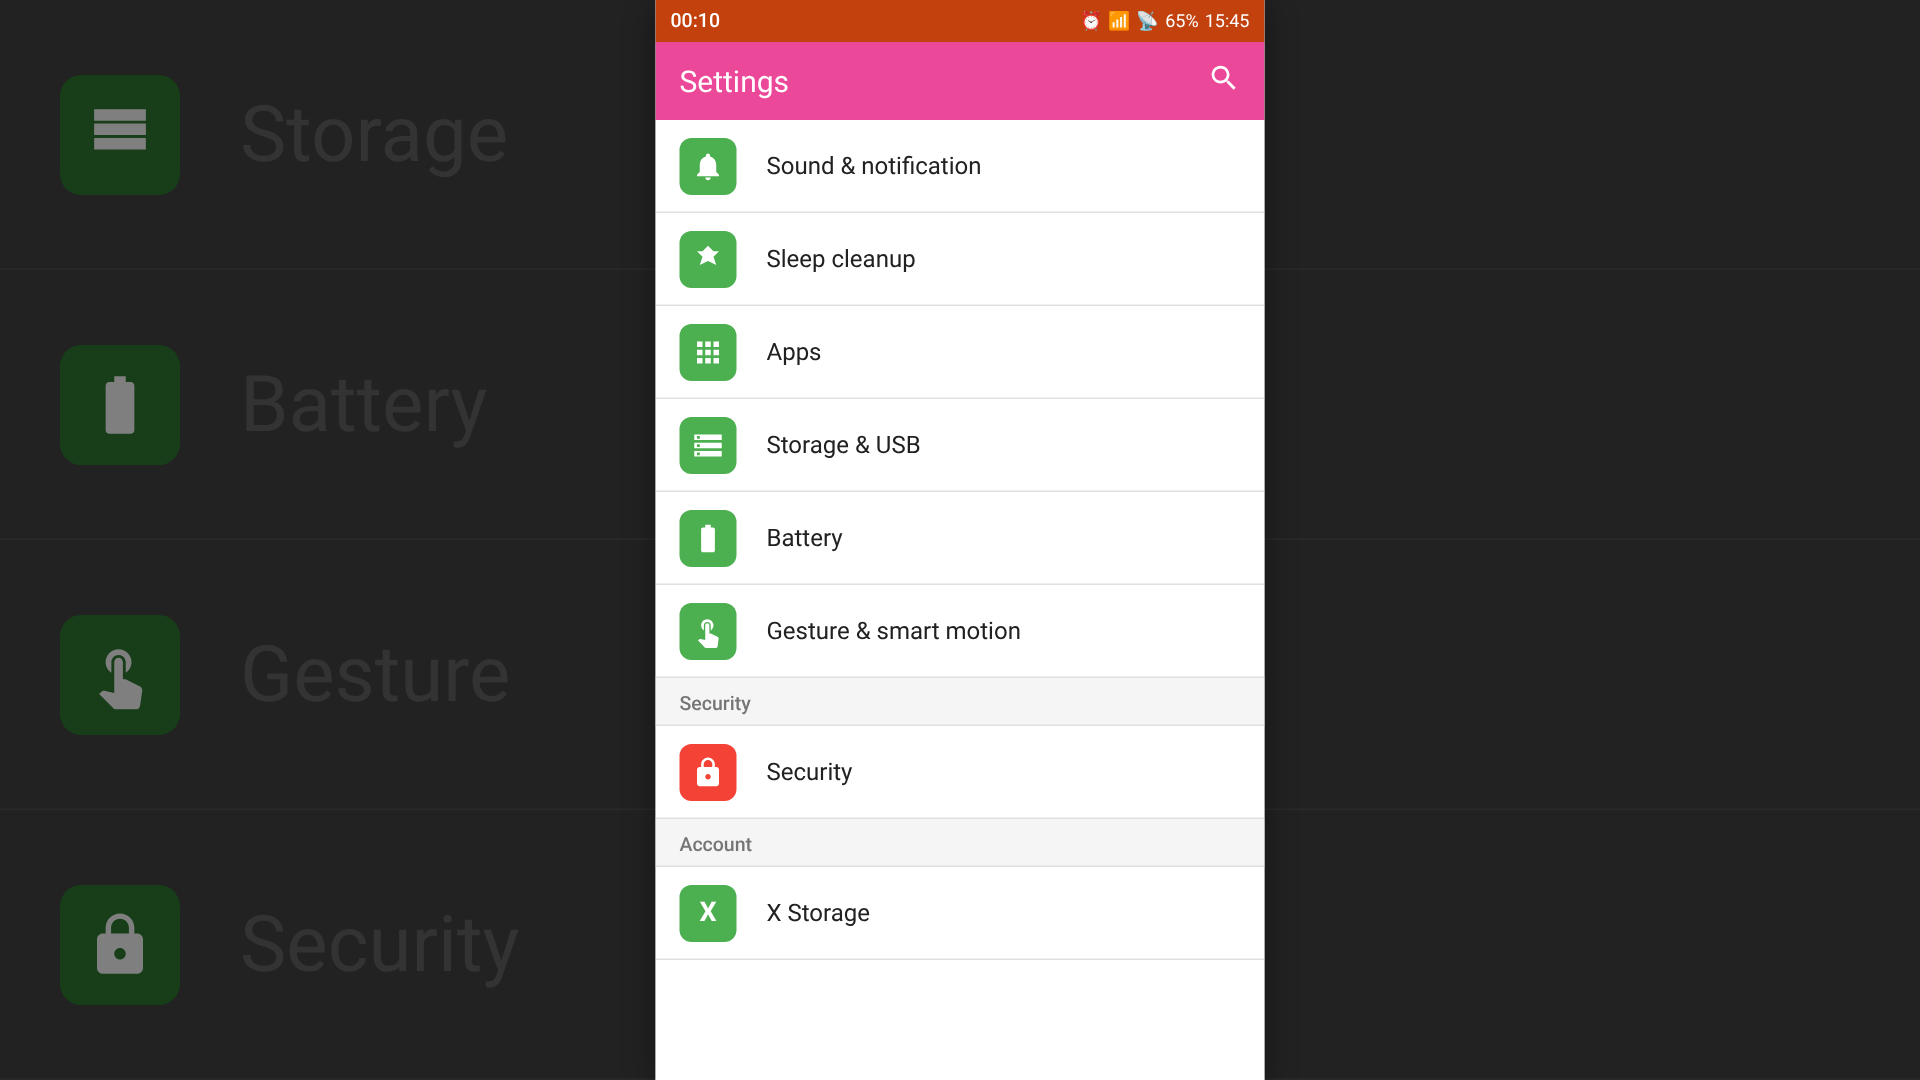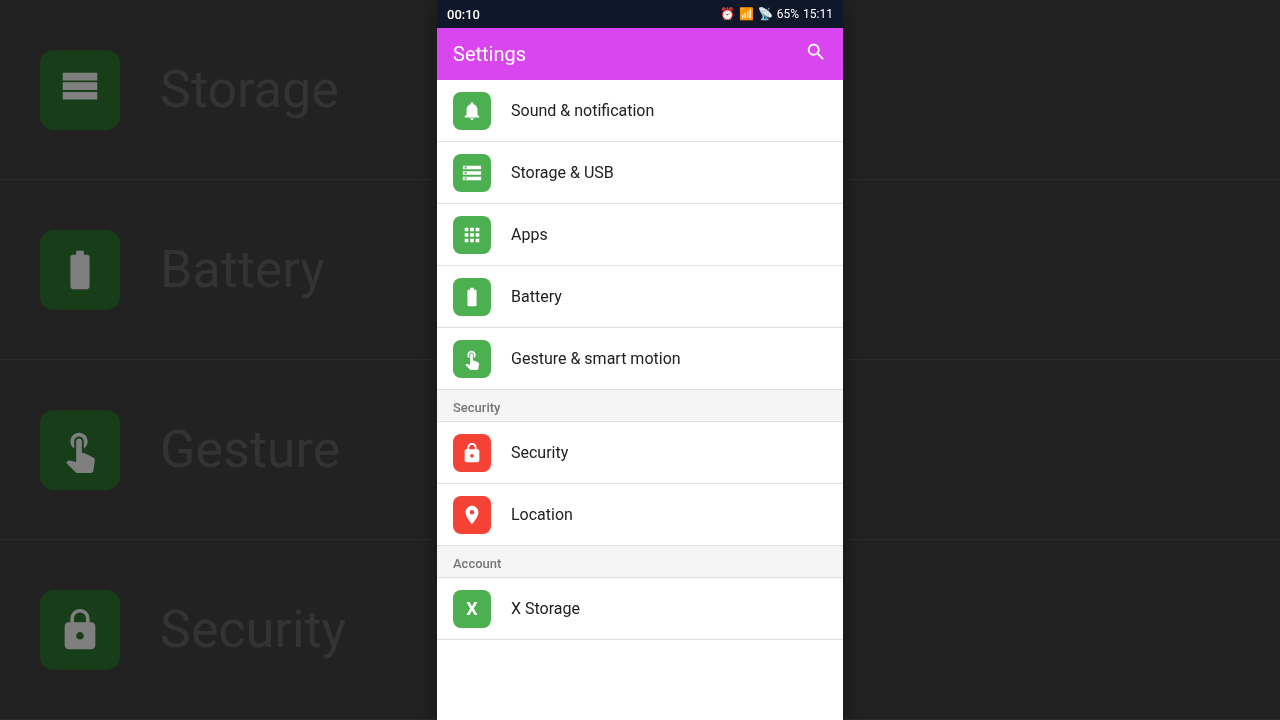--- a/index.html
+++ b/index.html
@@ -67,21 +67,21 @@
       height: 720px;
       background: #fff;
       display: flex;
       flex-direction: column;
       box-shadow: 0 4px 20px rgba(0,0,0,0.4);
       overflow: hidden;
     }
 
     
     .status-bar {
-      background: #0f172a;
+      background: #c2410c;
       height: 28px;
       display: flex;
       align-items: center;
       justify-content: space-between;
       padding: 12px 10px;
       flex-shrink: 0;
     }
 
     .status-time-left {
       color: white;
@@ -92,21 +92,21 @@
     .status-icons {
       display: flex;
       align-items: center;
       gap: 4px;
       color: white;
       font-size: 12px;
     }
 
     
     .settings-header {
-      background: #d946ef;
+      background: #ec4899;
       height: 52px;
       display: flex;
       align-items: center;
       justify-content: space-between;
       padding: 0 16px;
       flex-shrink: 0;
     }
 
     .settings-title {
       color: white;
@@ -225,21 +225,21 @@
 
 <div class="settings-panel">
 
   <div class="status-bar">
     <span class="status-time-left">00:10</span>
     <div class="status-icons">
       <span>⏰</span>
       <span>📶</span>
       <span>📡</span>
       <span>65%</span>
-      <span>15:11</span>
+      <span>15:45</span>
     </div>
   </div>
 
   <div class="settings-header">
     <span class="settings-title">Settings</span>
     <span class="search-icon-btn">
       <svg width="22" height="22" viewBox="0 0 24 24" fill="white">
           <path d="M15.5 14h-.79l-.28-.27C15.41 12.59 16 11.11 16 9.5 16 5.91 13.09 3 9.5 3S3 5.91 3 9.5 5.91 16 9.5 16c1.61 0 3.09-.59 4.23-1.57l.27.28v.79l5 4.99L20.49 19l-4.99-5zm-6 0C7.01 14 5 11.99 5 9.5S7.01 5 9.5 5 14 7.01 14 9.5 11.99 14 9.5 14z"></path>
         </svg>
     </span>
@@ -249,37 +249,45 @@
 
     <div class="menu-item">
       <div class="menu-icon icon-green">
         <svg class="icon-svg" viewBox="0 0 24 24">
             <path d="M12 22c1.1 0 2-.9 2-2h-4c0 1.1.9 2 2 2zm6-6v-5c0-3.07-1.64-5.64-4.5-6.32V4c0-.83-.67-1.5-1.5-1.5s-1.5.67-1.5 1.5v.68C7.63 5.36 6 7.92 6 11v5l-2 2v1h16v-1l-2-2z"></path>
           </svg>
       </div>
       <span class="menu-label">Sound &amp; notification</span>
     </div>
 
+    <div class="menu-item">
+      <div class="menu-icon icon-green">
+        <svg class="icon-svg" viewBox="0 0 24 24">
+            <path d="M12 2L8 6H4l4 4-2 6 6-3 6 3-2-6 4-4h-4z"></path>
+          </svg>
+      </div>
+      <span class="menu-label">Sleep cleanup</span>
+    </div>
+
+    <div class="menu-item">
+      <div class="menu-icon icon-green">
+        <svg class="icon-svg" viewBox="0 0 24 24">
+            <path d="M4 8h4V4H4v4zm6 12h4v-4h-4v4zm-6 0h4v-4H4v4zm0-6h4v-4H4v4zm6 0h4v-4h-4v4zm6-10v4h4V4h-4zm-6 4h4V4h-4v4zm6 6h4v-4h-4v4zm0 6h4v-4h-4v4z"></path>
+          </svg>
+      </div>
+      <span class="menu-label">Apps</span>
+    </div>
 
     <div class="menu-item">
       <div class="menu-icon icon-green">
         <svg class="icon-svg" viewBox="0 0 24 24">
             <path d="M2 20h20v-4H2v4zm2-3h2v2H4v-2zM2 4v4h20V4H2zm4 3H4V5h2v2zm-4 7h20v-4H2v4zm2-3h2v2H4v-2z"></path>
           </svg>
       </div>
       <span class="menu-label">Storage &amp; USB</span>
-    </div>
-
-    <div class="menu-item">
-      <div class="menu-icon icon-green">
-        <svg class="icon-svg" viewBox="0 0 24 24">
-            <path d="M4 8h4V4H4v4zm6 12h4v-4h-4v4zm-6 0h4v-4H4v4zm0-6h4v-4H4v4zm6 0h4v-4h-4v4zm6-10v4h4V4h-4zm-6 4h4V4h-4v4zm6 6h4v-4h-4v4zm0 6h4v-4h-4v4z"></path>
-          </svg>
-      </div>
-      <span class="menu-label">Apps</span>
     </div>
 
     <div class="menu-item">
       <div class="menu-icon icon-green">
         <svg class="icon-svg" viewBox="0 0 24 24">
             <path d="M15.67 4H14V2h-4v2H8.33C7.6 4 7 4.6 7 5.33v15.33C7 21.4 7.6 22 8.33 22h7.33C16.4 22 17 21.4 17 20.67V5.33C17 4.6 16.4 4 15.67 4z"></path>
           </svg>
       </div>
       <span class="menu-label">Battery</span>
     </div>
@@ -299,28 +307,20 @@
 
     <div class="menu-item">
       <div class="menu-icon icon-red">
         <svg class="icon-svg" viewBox="0 0 24 24">
             <path d="M18 8h-1V6c0-2.76-2.24-5-5-5S7 3.24 7 6v2H6c-1.1 0-2 .9-2 2v10c0 1.1.9 2 2 2h12c1.1 0 2-.9 2-2V10c0-1.1-.9-2-2-2zm-6 9c-1.1 0-2-.9-2-2s.9-2 2-2 2 .9 2 2-.9 2-2 2zm3.1-9H8.9V6c0-1.71 1.39-3.1 3.1-3.1 1.71 0 3.1 1.39 3.1 3.1v2z"></path>
           </svg>
       </div>
       <span class="menu-label">Security</span>
     </div>
 
-    <div class="menu-item">
-      <div class="menu-icon icon-red">
-        <svg class="icon-svg" viewBox="0 0 24 24">
-            <path d="M12 2C8.13 2 5 5.13 5 9c0 5.25 7 13 7 13s7-7.75 7-13c0-3.87-3.13-7-7-7zm0 9.5c-1.38 0-2.5-1.12-2.5-2.5s1.12-2.5 2.5-2.5 2.5 1.12 2.5 2.5-1.12 2.5-2.5 2.5z"></path>
-          </svg>
-      </div>
-      <span class="menu-label">Location</span>
-    </div>
 
     <div class="section-header">
       <span>Account</span>
     </div>
 
     <div class="menu-item">
       <div class="menu-icon icon-green">
         <span style="font-size:18px; font-weight:bold; color:white;">X</span>
       </div>
       <span class="menu-label">X Storage</span>

